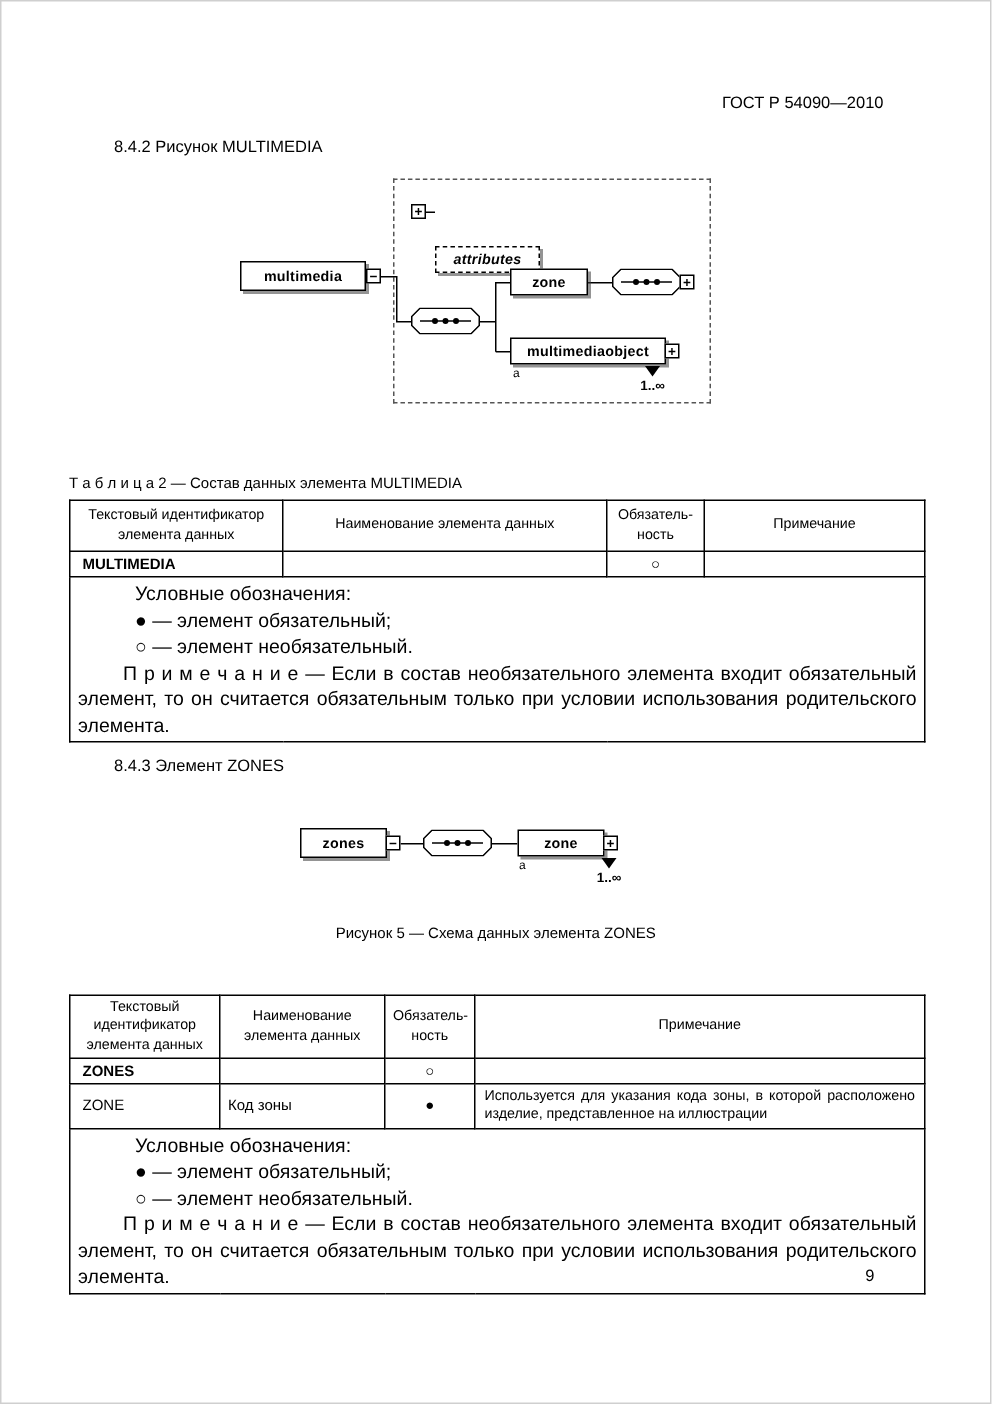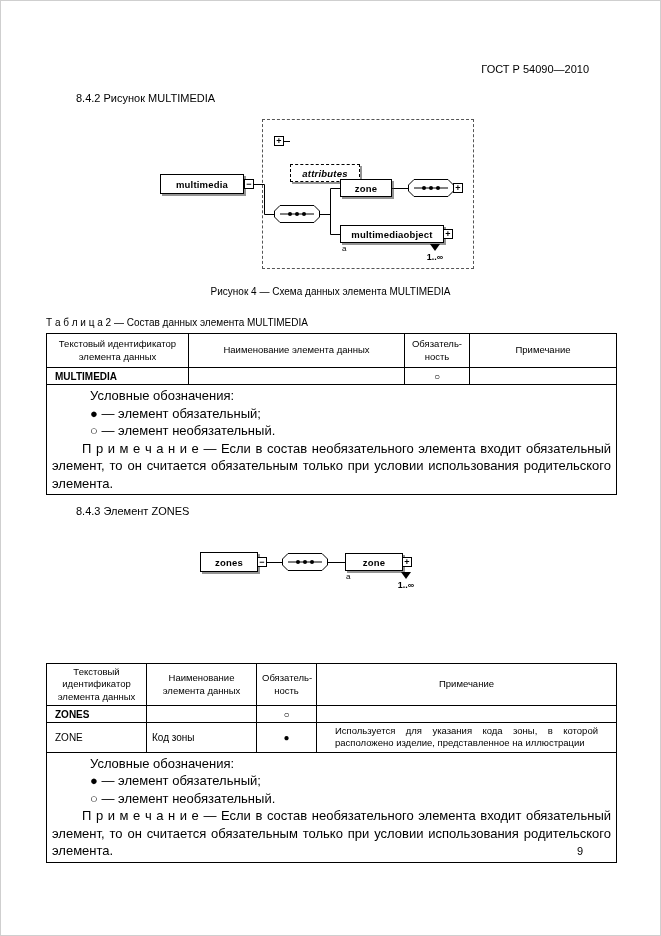--- a/index.html
+++ b/index.html
@@ -27,21 +27,21 @@
   .gost-table { position: absolute; left: 46px; width: 570px; border-collapse: collapse; font-size: 10px; table-layout: fixed; }
   #table2 { top: 333px; }
   #table3 { top: 663px; }
   .gost-table th, .gost-table td { border: 1px solid #000; padding: 2px 5px; }
   .gost-table th { font-weight: normal; font-size: 9.5px; text-align: center; vertical-align: middle; line-height: 1.3; height: 34px; }
   .gost-table td { height: 17px; vertical-align: middle; }
   td.c { text-align: center; }
   td.id-cell { padding-left: 8px; }
   .bold { font-weight: bold; }
   .prewrap { white-space: pre-line; }
-  td.note-cell { font-size: 9.5px; line-height: 1.3; text-align: justify; padding: 2px 18px; }
+  td.note-cell { font-size: 9.5px; line-height: 1.3; text-align: justify; padding: 2px 6px; }
   .legend-cell { padding: 5px 8px 7px 8px; font-size: 13px; line-height: 1.35; height: auto; }
   .legend-cell p { margin: 0; }
   .legend-cell .ind { padding-left: 38px; }
   .legend-cell .note { text-indent: 30px; text-align: justify; }
 
   
   .diagram { position: absolute; }
   #diagram-mm { left: 160px; top: 117px; width: 330px; height: 162px; }
   #diagram-zn { left: 200px; top: 545px; width: 240px; height: 55px; }
   .wires { position: absolute; left: 0; top: 0; z-index: 1; }
@@ -117,21 +117,20 @@
     <div class="schema-box" style="left:180px; top:108px; width:104px; height:18px;">multimediaobject</div>
     <div class="toggle-box" style="left:283px; top:112px;">+</div>
     <span class="fnote" style="left:182px; top:128px;">а</span>
 
     <div class="occurs" style="left:252px; top:127px; width:46px;">
       <span class="tri"></span>
       <span class="lbl">1..∞</span>
     </div>
   </div>
 
-  <div class="figure-caption" id="caption-mm">Рисунок 4 — Схема данных элемента MULTIMEDIA</div>
 
   <div class="table-title" id="table2-title">Т а б л и ц а  2 — Состав данных элемента MULTIMEDIA</div>
 
   <table class="gost-table" id="table2">
     <colgroup>
       <col style="width:142px">
         <col style="width:216px">
         <col style="width:65px">
         <col style="width:147px">
     </colgroup>
@@ -188,20 +187,21 @@
     <div class="schema-box" style="left:145px; top:8px; width:58px; height:18px;">zone</div>
     <div class="toggle-box" style="left:202px; top:12px;">+</div>
     <span class="fnote" style="left:146px; top:28px;">а</span>
 
     <div class="occurs" style="left:186px; top:27px; width:40px;">
       <span class="tri"></span>
       <span class="lbl">1..∞</span>
     </div>
   </div>
 
+  <div class="figure-caption" id="caption-zn">Рисунок 5 — Схема данных элемента ZONES</div>
 
 
   <table class="gost-table" id="table3">
     <colgroup>
       <col style="width:100px">
         <col style="width:110px">
         <col style="width:60px">
         <col style="width:300px">
     </colgroup>
     <thead>

